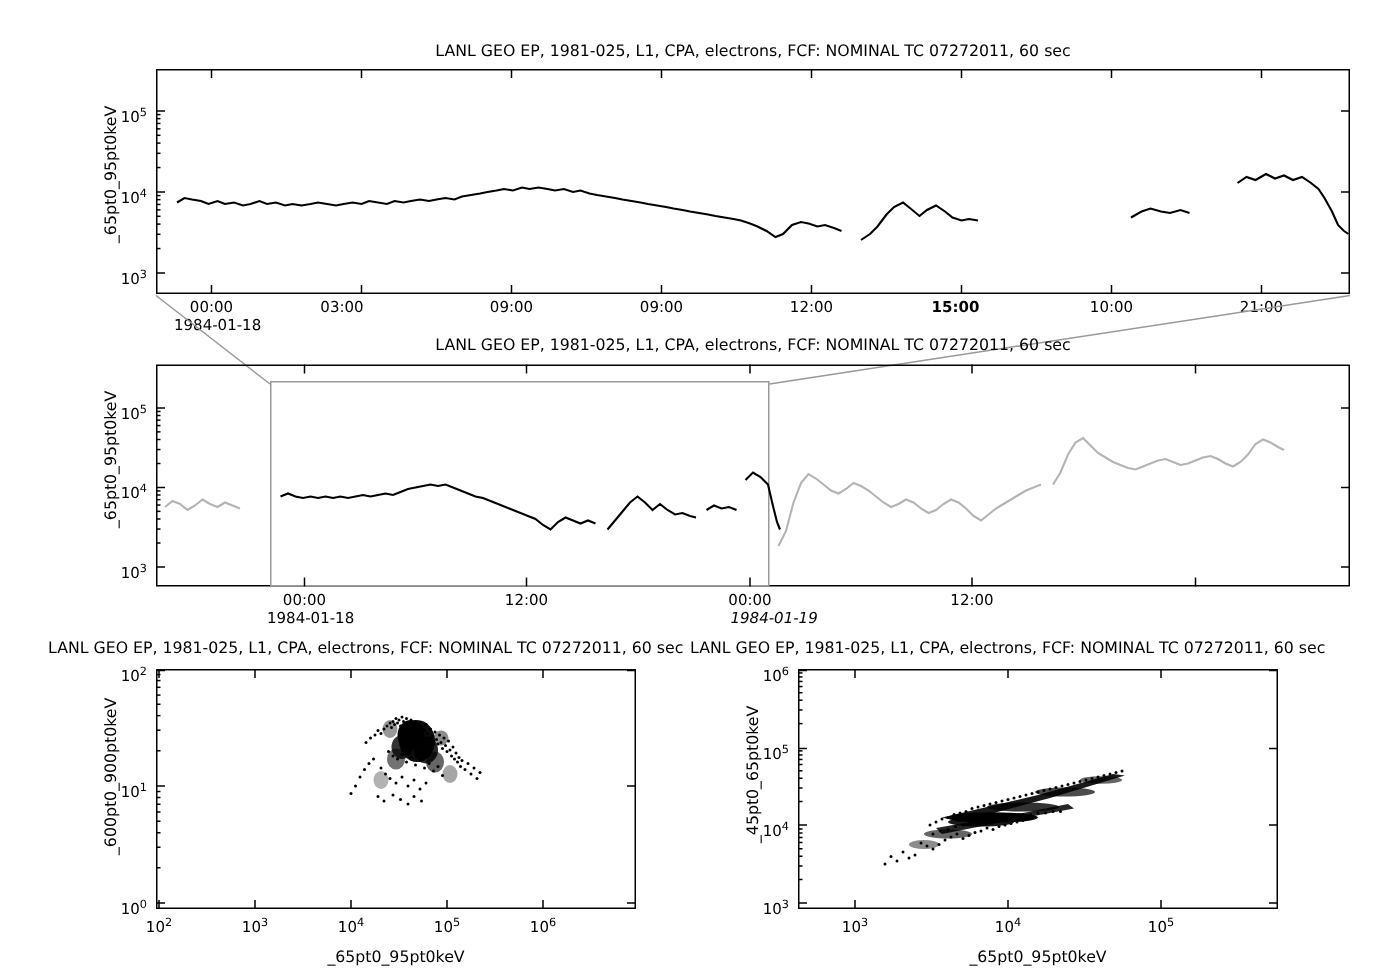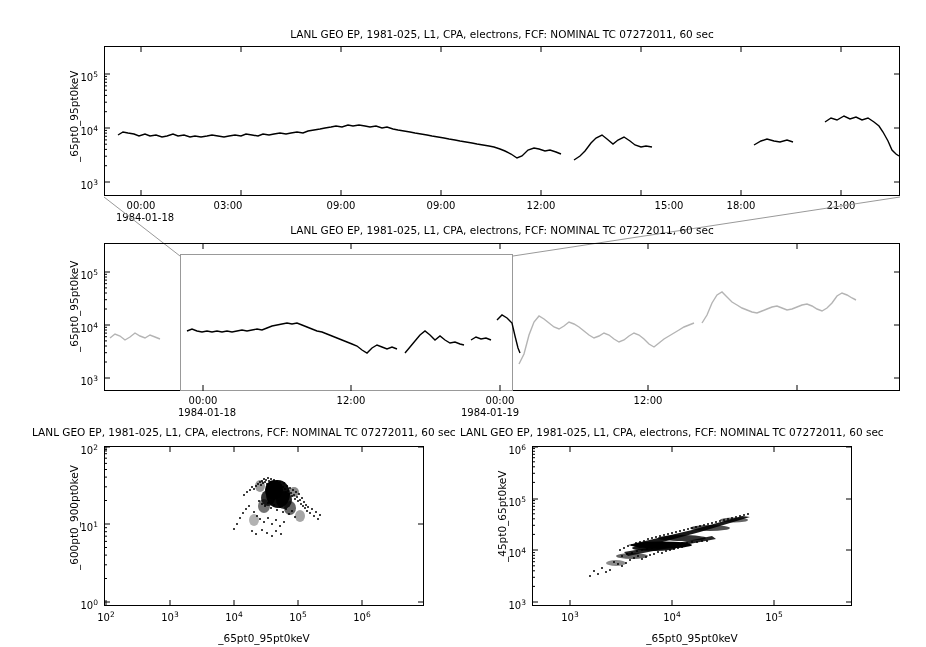--- a/index.html
+++ b/index.html
@@ -80,22 +80,22 @@
 
   <div class="tick-label yt" style="left:62px; top:178px; width:36px;">10<span class="sup">3</span></div>
   <div class="tick-label yt" style="left:62px; top:124px; width:36px;">10<span class="sup">4</span></div>
   <div class="tick-label yt" style="left:62px; top:70px; width:36px;">10<span class="sup">5</span></div>
 
   <div class="tick-label xt" style="left:116px; top:200px; width:50px;">00:00</div>
   <div class="tick-label xt" style="left:203px; top:200px; width:50px;">03:00</div>
   <div class="tick-label xt" style="left:316px; top:200px; width:50px;">09:00</div>
   <div class="tick-label xt" style="left:416px; top:200px; width:50px;">09:00</div>
   <div class="tick-label xt" style="left:516px; top:200px; width:50px;">12:00</div>
-  <div class="tick-label xt" style="left:644px; top:200px; width:50px;">15:00</div>
-  <div class="tick-label xt" style="left:716px; top:200px; width:50px;">18:00</div>
+  <div class="tick-label xt" style="left:612px; top:200px; width:50px;font-weight:bold;">15:00</div>
+  <div class="tick-label xt" style="left:716px; top:200px; width:50px;">10:00</div>
   <div class="tick-label xt" style="left:816px; top:200px; width:50px;">21:00</div>
   <div class="tick-label xt" style="left:116px; top:212px; width:90px; text-align:left;">1984-01-18</div>
 
   <svg width="796" height="150" style="position:absolute; left:104px; top:46px;">
     <g stroke="#000" stroke-width="1">
 
       <line x1="0" y1="136.0" x2="6" y2="136.0"></line>
         <line x1="796" y1="136.0" x2="790" y2="136.0"></line>
       <line x1="0" y1="82.0" x2="6" y2="82.0"></line>
         <line x1="796" y1="82.0" x2="790" y2="82.0"></line>
@@ -163,21 +163,21 @@
 
   <div class="tick-label yt" style="left:62px; top:374px; width:36px;">10<span class="sup">3</span></div>
   <div class="tick-label yt" style="left:62px; top:321px; width:36px;">10<span class="sup">4</span></div>
   <div class="tick-label yt" style="left:62px; top:268px; width:36px;">10<span class="sup">5</span></div>
 
   <div class="tick-label xt" style="left:178px; top:395px; width:50px;">00:00</div>
   <div class="tick-label xt" style="left:326px; top:395px; width:50px;">12:00</div>
   <div class="tick-label xt" style="left:475px; top:395px; width:50px;">00:00</div>
   <div class="tick-label xt" style="left:623px; top:395px; width:50px;">12:00</div>
   <div class="tick-label xt" style="left:178px; top:407px; width:90px; text-align:left;">1984-01-18</div>
-  <div class="tick-label xt" style="left:461px; top:407px; width:90px; text-align:left;">1984-01-19</div>
+  <div class="tick-label xt" style="left:487px; top:407px; width:90px; text-align:left;font-style:italic;">1984-01-19</div>
 
   <svg width="796" height="148" style="position:absolute; left:104px; top:243px;">
     <g stroke="#000" stroke-width="1">
       <line x1="0" y1="135.0" x2="6" y2="135.0"></line>
         <line x1="796" y1="135.0" x2="790" y2="135.0"></line>
       <line x1="0" y1="82.0" x2="6" y2="82.0"></line>
         <line x1="796" y1="82.0" x2="790" y2="82.0"></line>
       <line x1="0" y1="29.0" x2="6" y2="29.0"></line>
         <line x1="796" y1="29.0" x2="790" y2="29.0"></line>
       <line x1="0" y1="119.0" x2="3" y2="119.0"></line>

